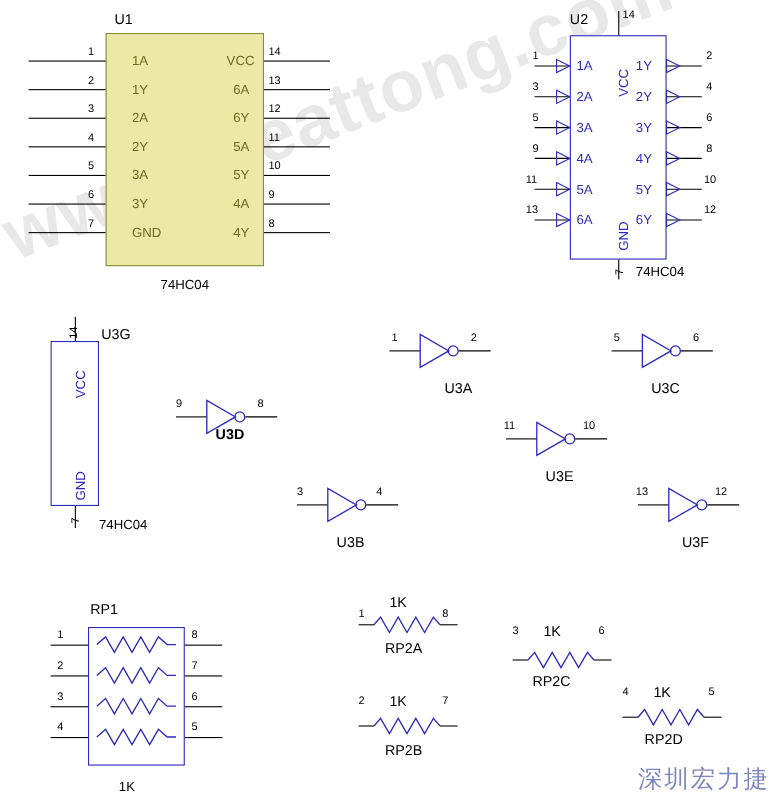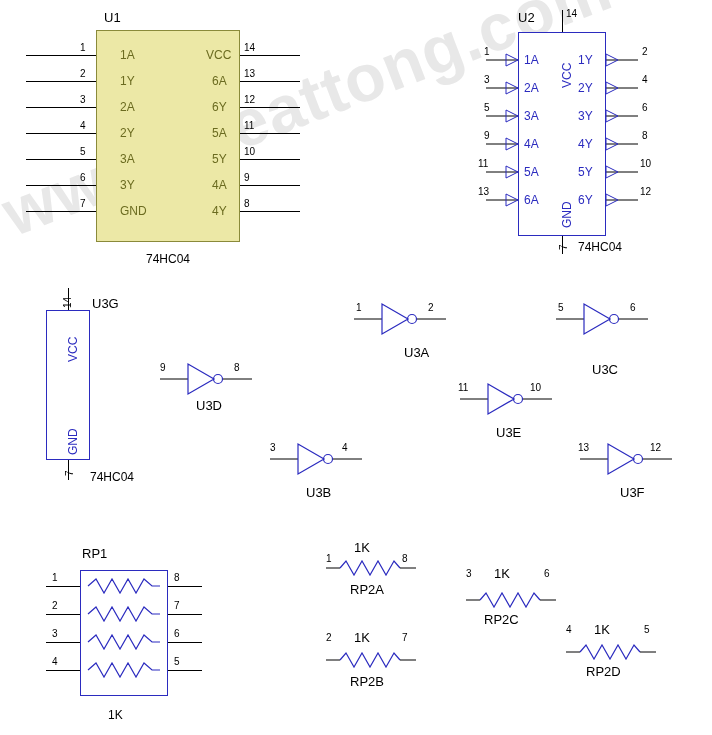--- a/index.html
+++ b/index.html
@@ -271,33 +271,33 @@
 
   <div>
     <svg class="sym" style="left:556px; top:296px; width:110px; height:46px;">
       <line x1="0" y1="23" x2="28" y2="23" stroke="#000" stroke-width="1"></line>
       <polygon points="28,8 28,38 54,23" fill="none" stroke="#2b2bbf" stroke-width="1.2"></polygon>
       <circle cx="58" cy="23" r="4.5" fill="none" stroke="#2b2bbf" stroke-width="1.2"></circle>
       <line x1="63" y1="23" x2="92" y2="23" stroke="#000" stroke-width="1"></line>
     </svg>
     <div class="pinnum" style="left:558px; top:302px;">5</div>
     <div class="pinnum" style="left:630px; top:302px;">6</div>
-    <div class="reflbl" style="left:592px; top:345px;margin-top:17px;">U3C</div>
+    <div class="reflbl" style="left:592px; top:345px;">U3C</div>
   </div>
 
   <div>
     <svg class="sym" style="left:160px; top:356px; width:110px; height:46px;">
       <line x1="0" y1="23" x2="28" y2="23" stroke="#000" stroke-width="1"></line>
       <polygon points="28,8 28,38 54,23" fill="none" stroke="#2b2bbf" stroke-width="1.2"></polygon>
       <circle cx="58" cy="23" r="4.5" fill="none" stroke="#2b2bbf" stroke-width="1.2"></circle>
       <line x1="63" y1="23" x2="92" y2="23" stroke="#000" stroke-width="1"></line>
     </svg>
     <div class="pinnum" style="left:160px; top:362px;">9</div>
     <div class="pinnum" style="left:234px; top:362px;">8</div>
-    <div class="reflbl" style="left:196px; top:398px;">U3D</div>
+    <div class="reflbl" style="left:196px; top:387px;font-weight:bold;">U3D</div>
   </div>
 
   <div>
     <svg class="sym" style="left:460px; top:376px; width:110px; height:46px;">
       <line x1="0" y1="23" x2="28" y2="23" stroke="#000" stroke-width="1"></line>
       <polygon points="28,8 28,38 54,23" fill="none" stroke="#2b2bbf" stroke-width="1.2"></polygon>
       <circle cx="58" cy="23" r="4.5" fill="none" stroke="#2b2bbf" stroke-width="1.2"></circle>
       <line x1="63" y1="23" x2="92" y2="23" stroke="#000" stroke-width="1"></line>
     </svg>
     <div class="pinnum" style="left:458px; top:382px;">11</div>
@@ -401,14 +401,15 @@
       <line x1="0" y1="12" x2="14" y2="12" stroke="#000" stroke-width="1"></line>
       <polyline points="14,12 20,5 28,19 36,5 44,19 52,5 60,19 68,5 74,12" fill="none" stroke="#2b2bbf" stroke-width="1.2"></polyline>
       <line x1="74" y1="12" x2="90" y2="12" stroke="#000" stroke-width="1"></line>
     </svg>
     <div class="pinnum" style="left:326px; top:632px;">2</div>
     <div class="pinnum" style="left:402px; top:632px;">7</div>
     <div class="reflbl" style="left:354px; top:630px;">1K</div>
     <div class="reflbl" style="left:350px; top:674px;">RP2B</div>
   </div>
 
+  <div id="cn-mark">深圳宏力捷</div>
 
 </div>
 
 </body></html>

